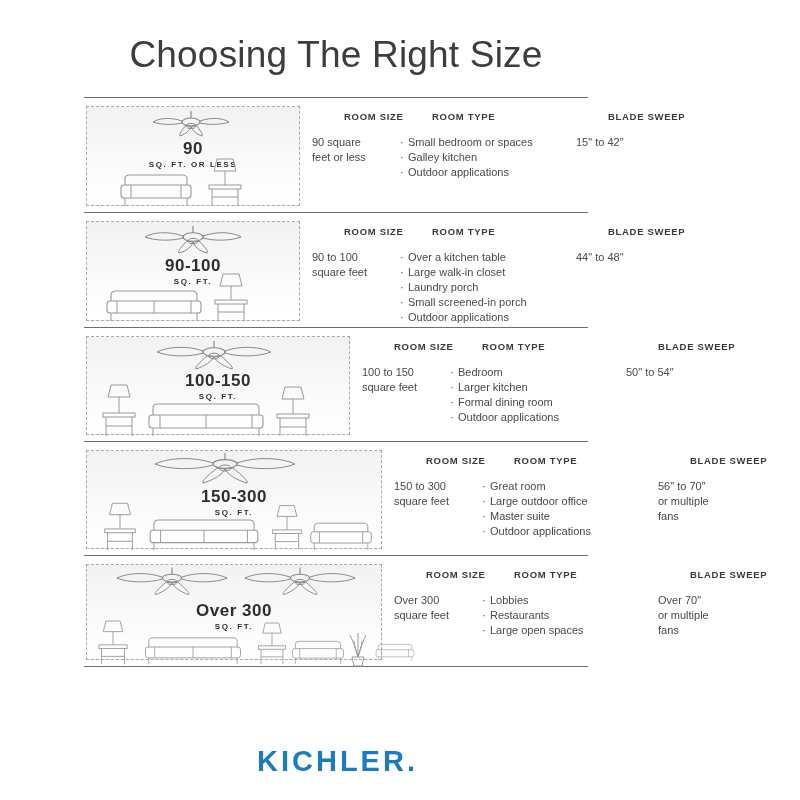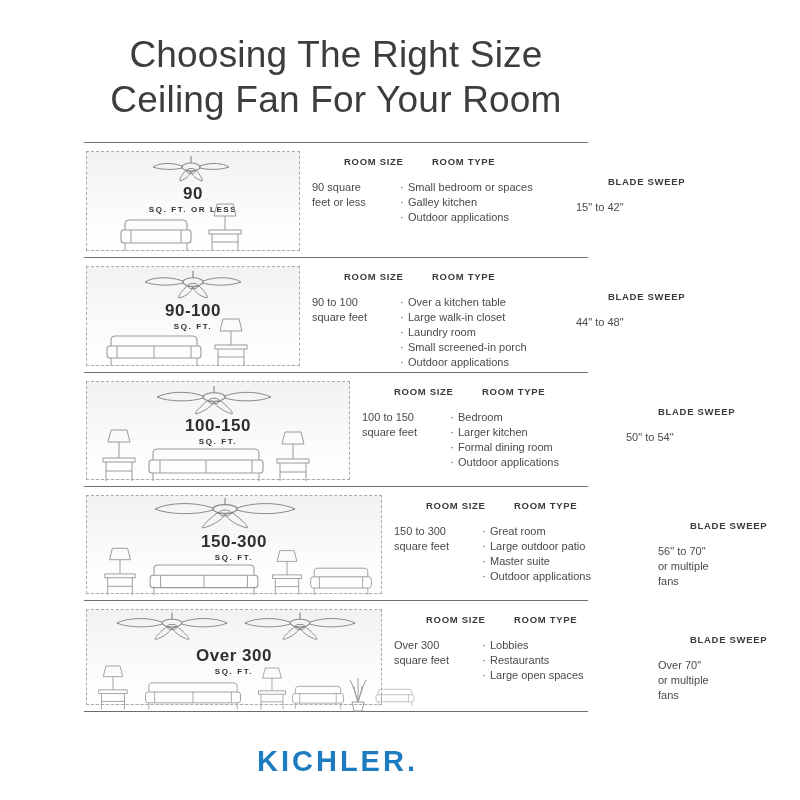--- a/index.html
+++ b/index.html
@@ -99,21 +99,21 @@
     display: flex;
     box-sizing: border-box;
     padding: 13px 0 14px 0;
   }
   .col {
     box-sizing: border-box;
     padding-right: 8px;
   }
   .col-size  { width: 88px; flex: 0 0 88px; margin-left: 8px; }
   .col-type  { width: 176px; flex: 0 0 176px; }
-  .col-sweep { flex: 1 1 auto; margin-top: 20px; }
+  .col-sweep { flex: 1 1 auto; }
 
   .chead {
     font-size: 9.5px;
     font-weight: 700;
     letter-spacing: 0.7px;
     color: #3a3a3a;
     margin-bottom: 13px;
     white-space: nowrap;
     padding-left: 32px;
   }
@@ -151,21 +151,20 @@
   .obj { position: absolute; }
   svg { display: block; overflow: visible; }
 </style>
 </head>
 <body>
 
 <div class="page">
 
   <div class="title">
     <span class="title-line">Choosing The Right Size</span>
-    <span class="title-line">Ceiling Fan For Your Room</span>
   </div>
 
   <div class="rows">
 
     <div class="row" style="height:115px">
       <div class="illus">
         <div class="illus-frame">
           <div class="illus-inner">
 
             <svg class="obj" style="left:54px; top:4px;" width="100" height="26" viewBox="0 0 100 26">
@@ -272,21 +271,21 @@
           <div class="cbody">
             <div>90 to 100</div>
             <div>square feet</div>
           </div>
         </div>
         <div class="col col-type">
           <div class="chead">ROOM TYPE</div>
           <div class="cbody">
             <div class="bullet">Over a kitchen table</div>
             <div class="bullet">Large walk-in closet</div>
-            <div class="bullet">Laundry room</div>
+            <div class="bullet">Laundry porch</div>
             <div class="bullet">Small screened-in porch</div>
             <div class="bullet">Outdoor applications</div>
           </div>
         </div>
         <div class="col col-sweep">
           <div class="chead">BLADE SWEEP</div>
           <div class="cbody">
             <div>44" to 48"</div>
           </div>
         </div>
@@ -425,21 +424,21 @@
           <div class="chead">ROOM SIZE</div>
           <div class="cbody">
             <div>150 to 300</div>
             <div>square feet</div>
           </div>
         </div>
         <div class="col col-type">
           <div class="chead">ROOM TYPE</div>
           <div class="cbody">
             <div class="bullet">Great room</div>
-            <div class="bullet">Large outdoor patio</div>
+            <div class="bullet">Large outdoor office</div>
             <div class="bullet">Master suite</div>
             <div class="bullet">Outdoor applications</div>
           </div>
         </div>
         <div class="col col-sweep">
           <div class="chead">BLADE SWEEP</div>
           <div class="cbody">
             <div>56" to 70"</div>
             <div>or multiple</div>
             <div>fans</div>

